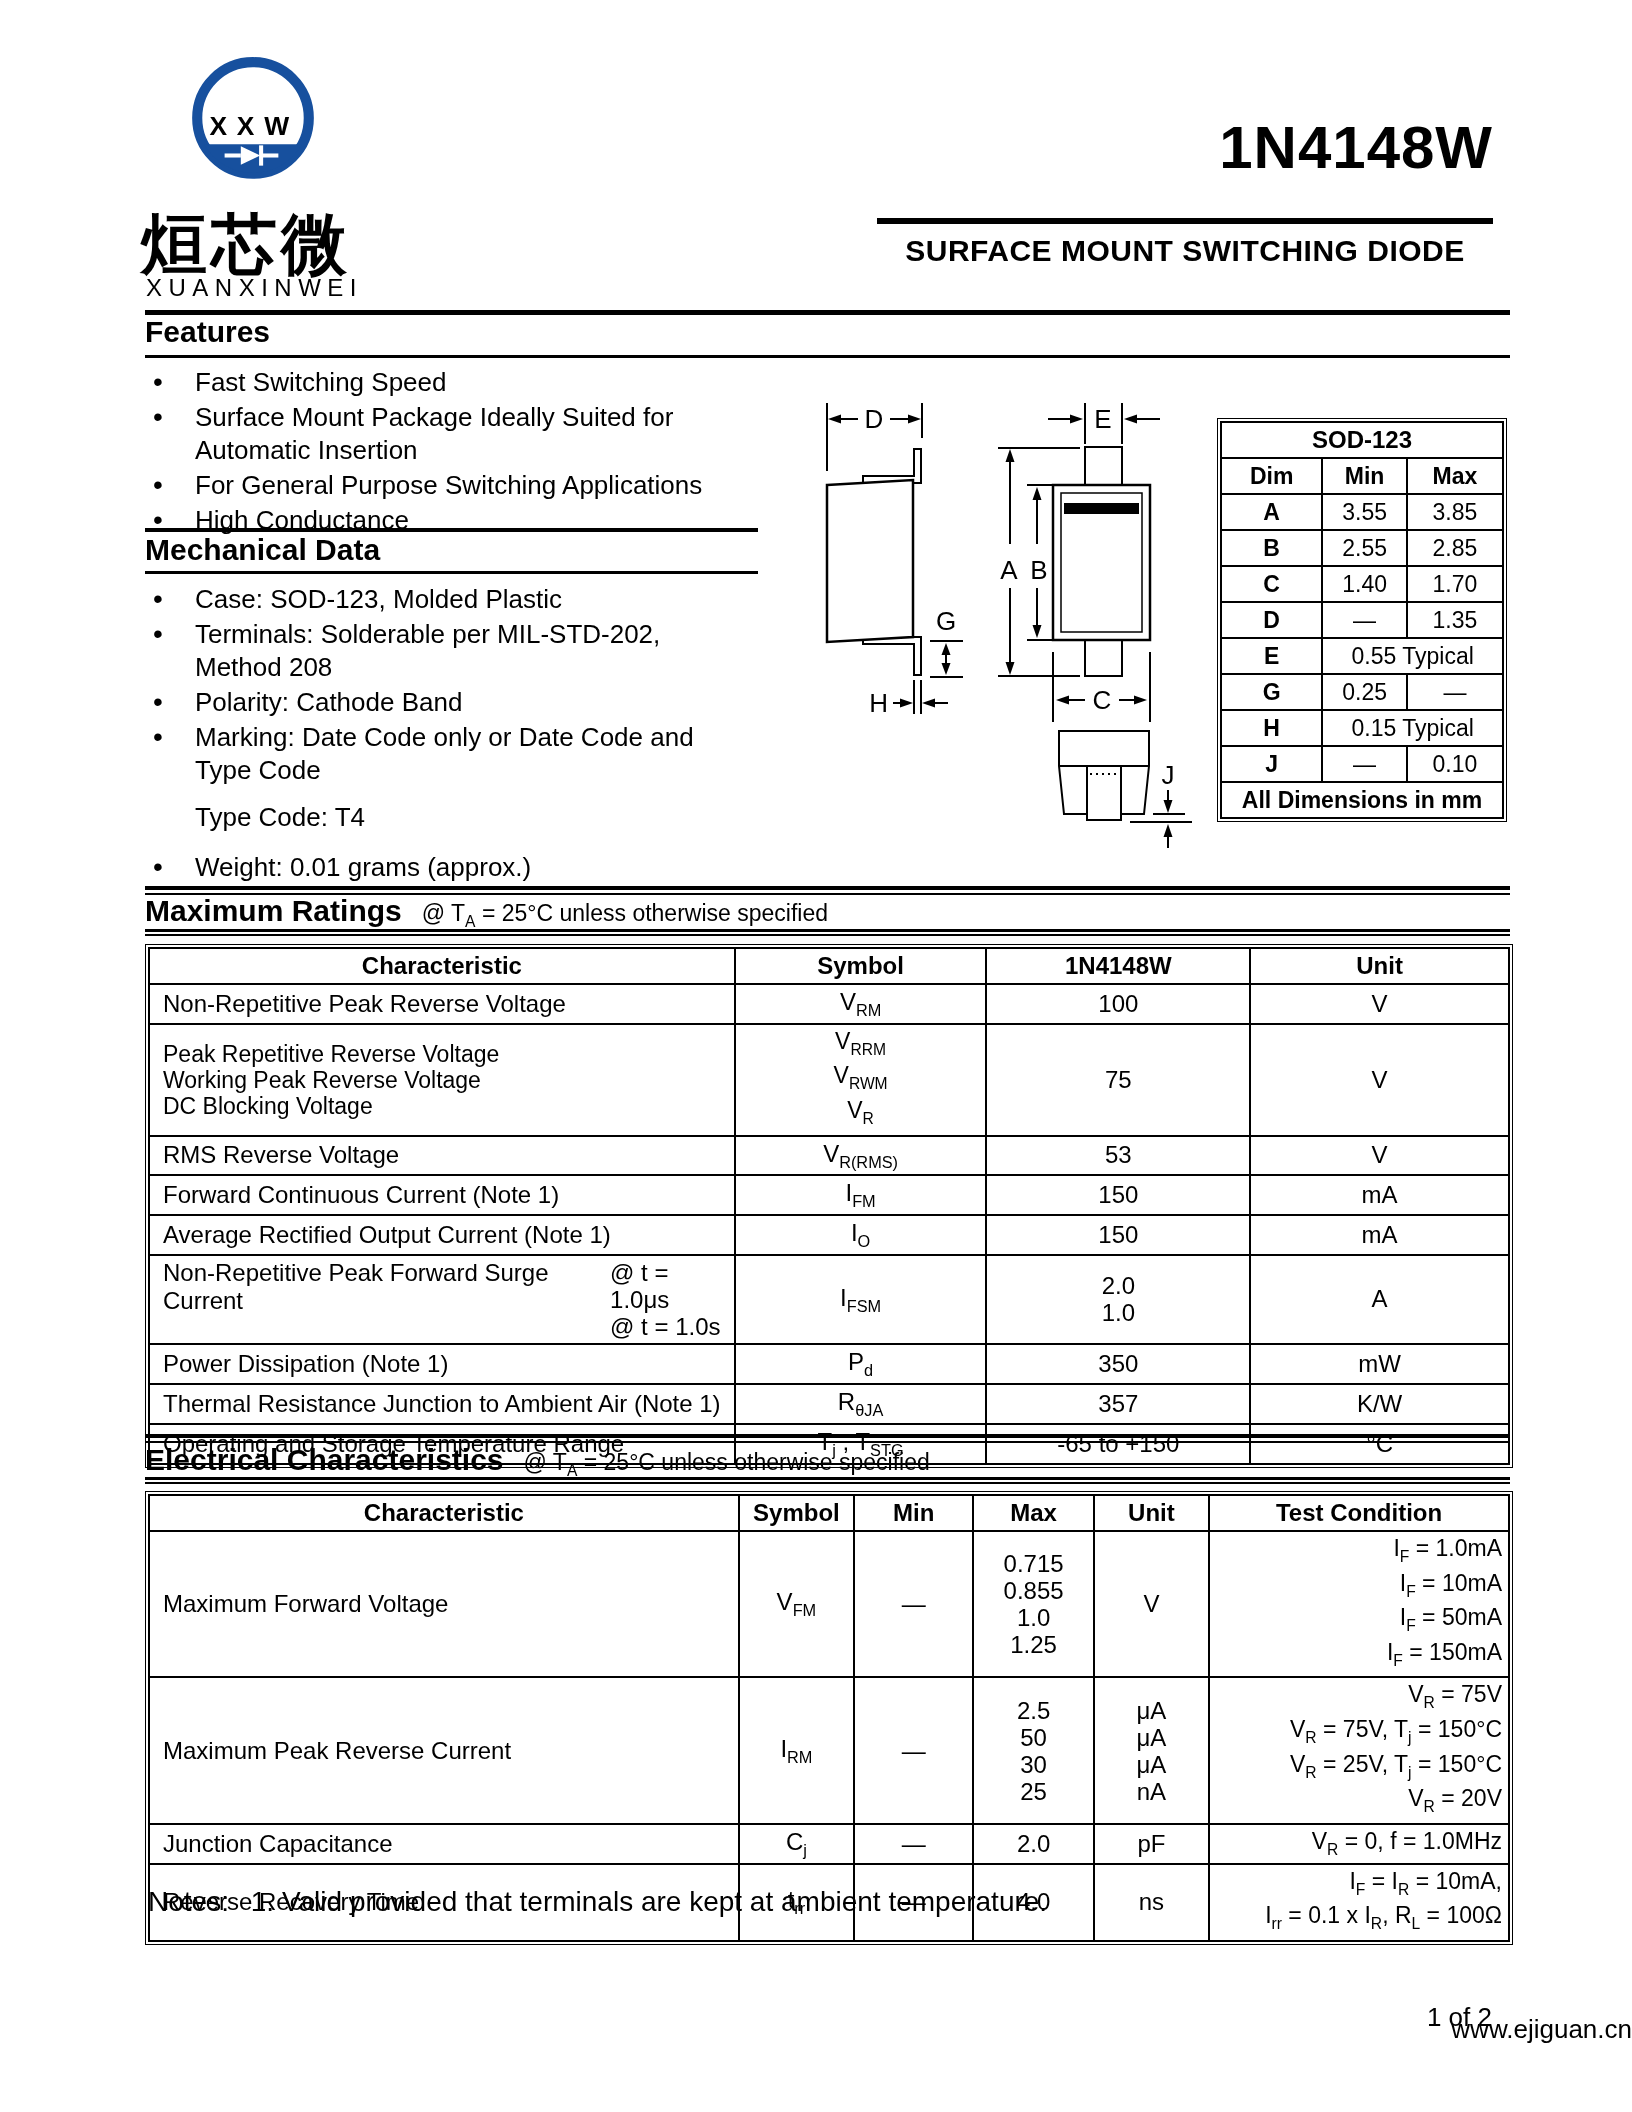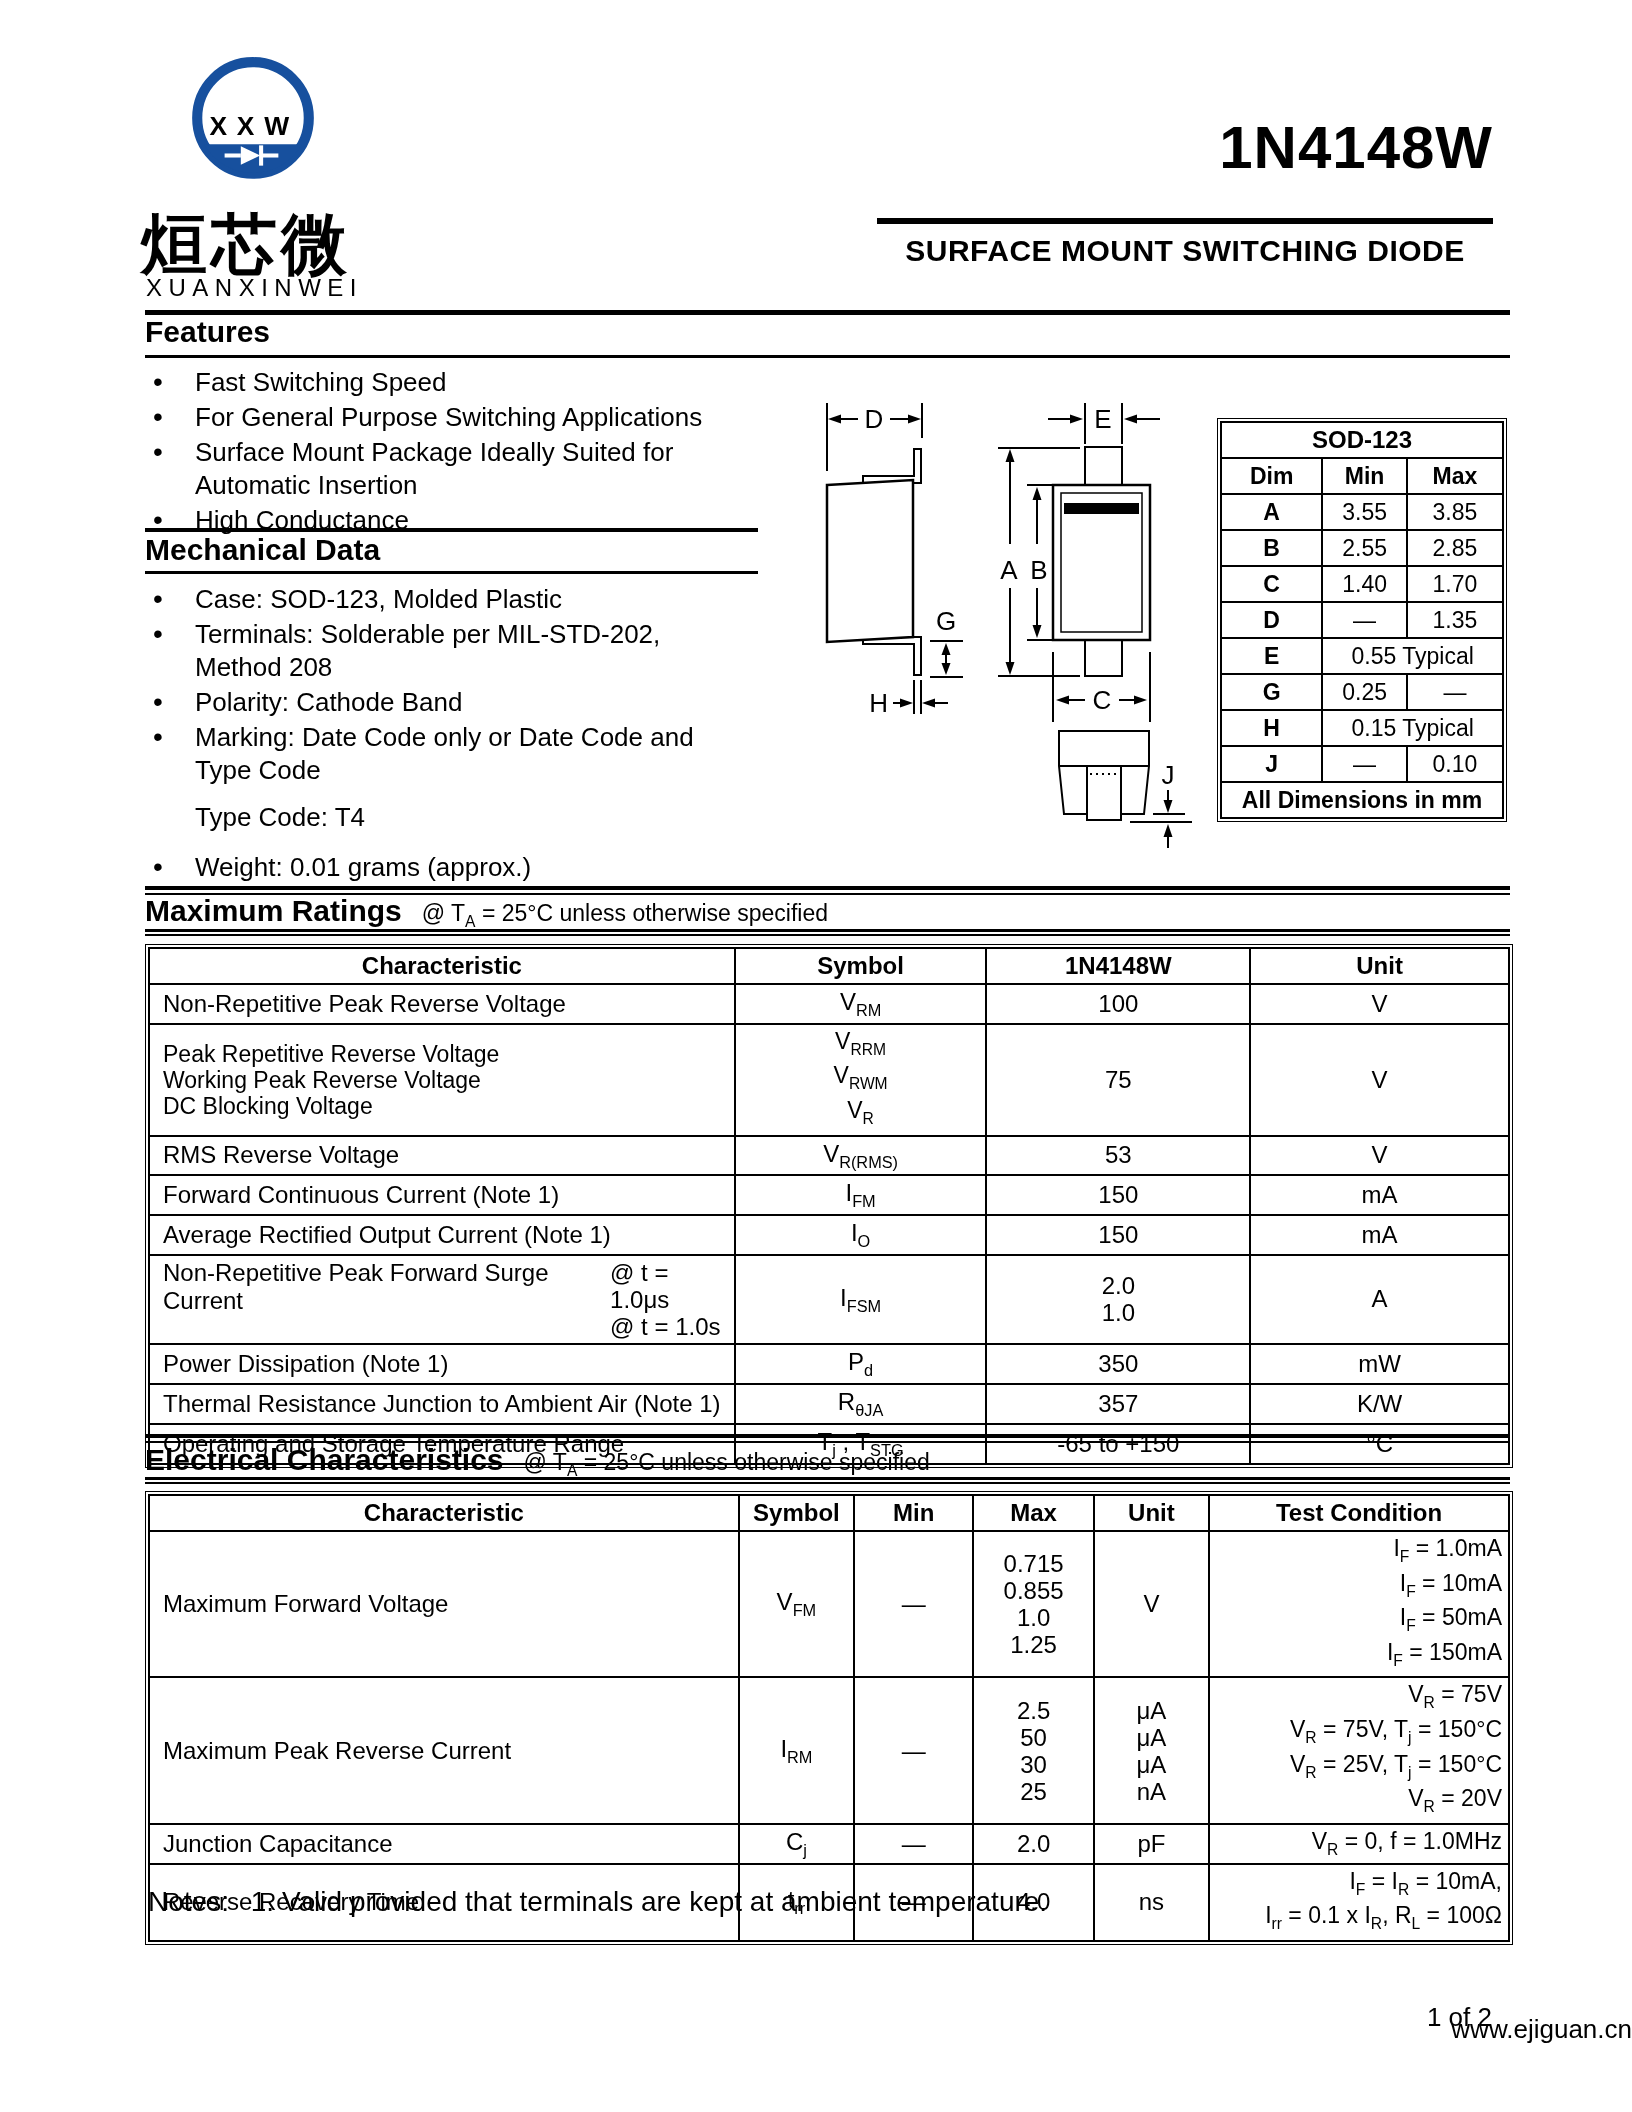--- a/index.html
+++ b/index.html
@@ -87,22 +87,22 @@
     <div class="subtitle">SURFACE MOUNT SWITCHING DIODE</div>
   </div>
 
   <div class="rule" style="left:145px; top:310px; width:1365px; height:5px;"></div>
   <div class="sec-head" style="left:145px; top:315px;">
     <span class="h">Features</span>
   </div>
   <div class="rule" style="left:145px; top:355px; width:1365px; height:3px;"></div>
   <div class="blist" style="left:145px; top:366px;">
     <div class="li">Fast Switching Speed</div>
+    <div class="li">Surface Mount Package Ideally Suited for Automatic Insertion</div>
     <div class="li">For General Purpose Switching Applications</div>
-    <div class="li">Surface Mount Package Ideally Suited for Automatic Insertion</div>
     <div class="li">High Conductance</div>
   </div>
 
   <div class="rule" style="left:145px; top:528px; width:613px; height:4px;"></div>
   <div class="sec-head" style="left:145px; top:533px;">
     <span class="h">Mechanical Data</span>
   </div>
   <div class="rule" style="left:145px; top:571px; width:613px; height:3px;"></div>
   <div class="blist" style="left:145px; top:583px;">
     <div class="li">Case: SOD-123, Molded Plastic</div>

